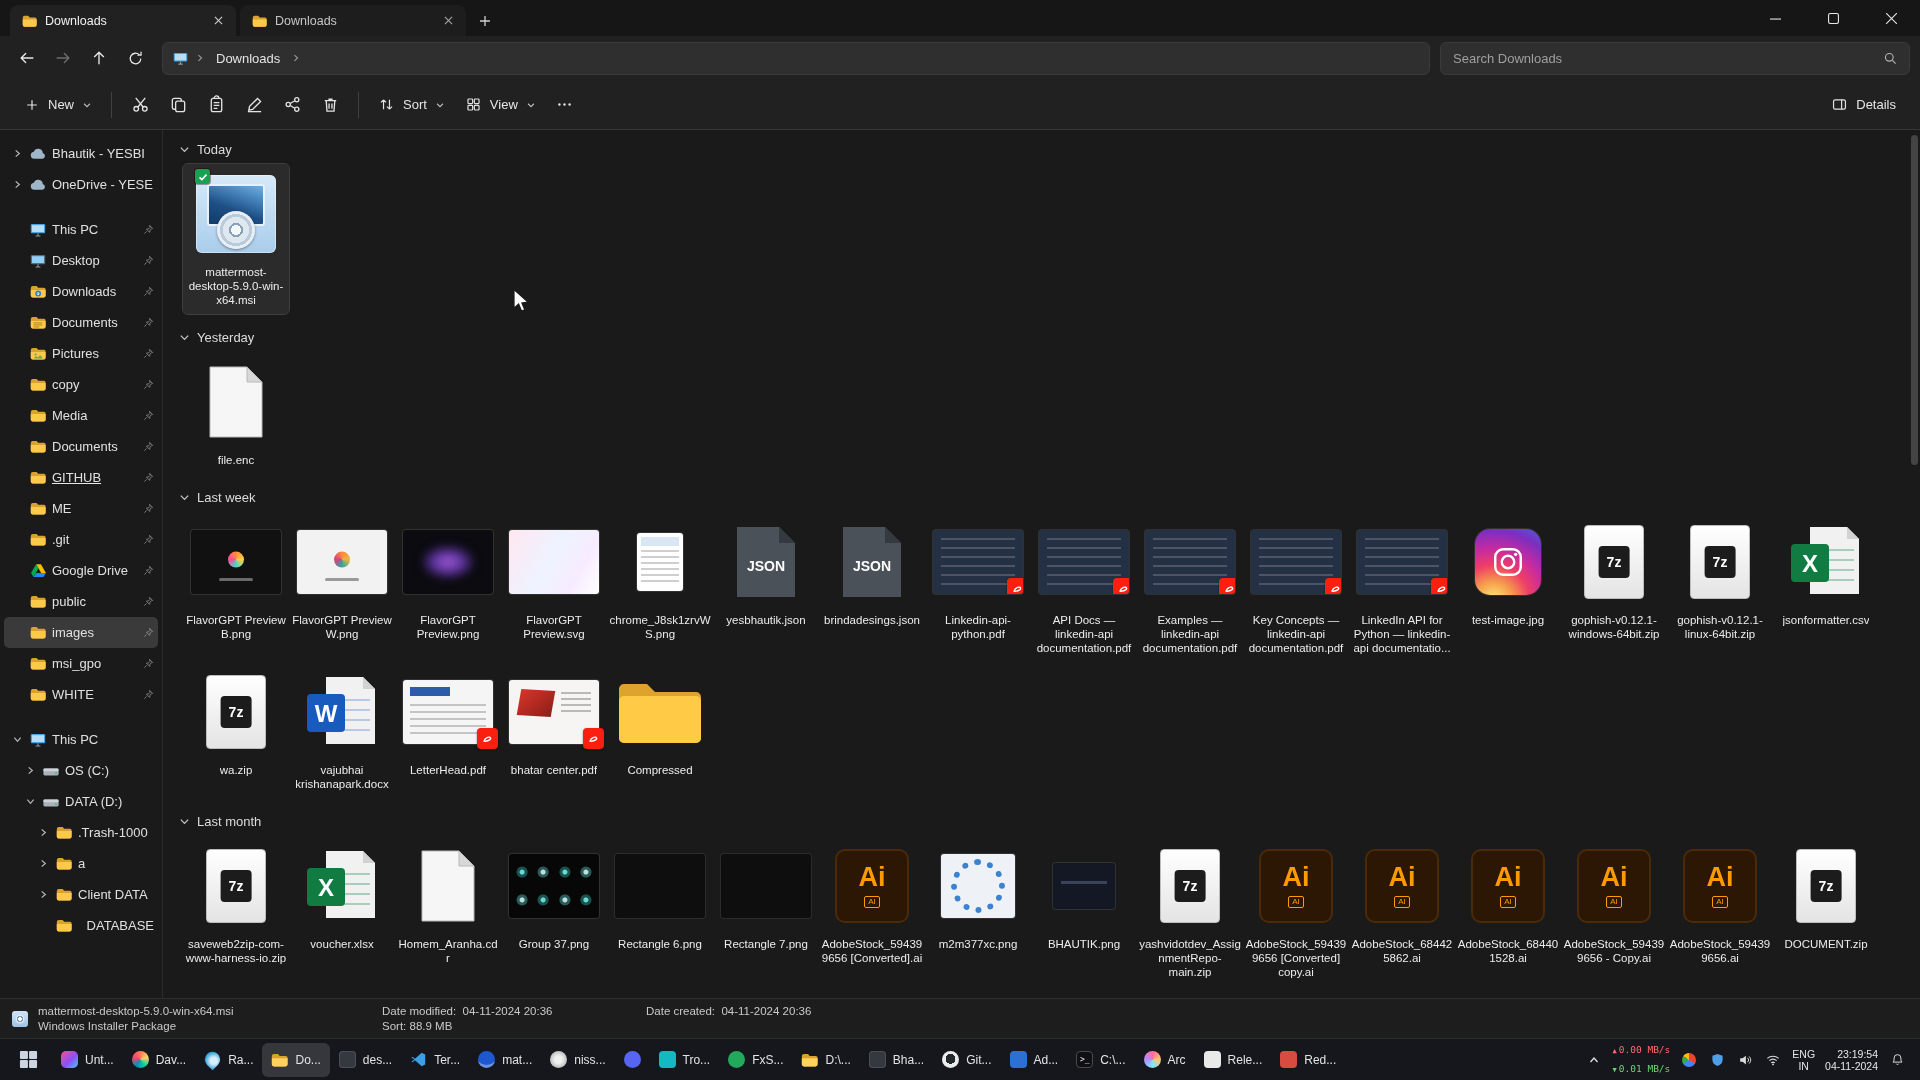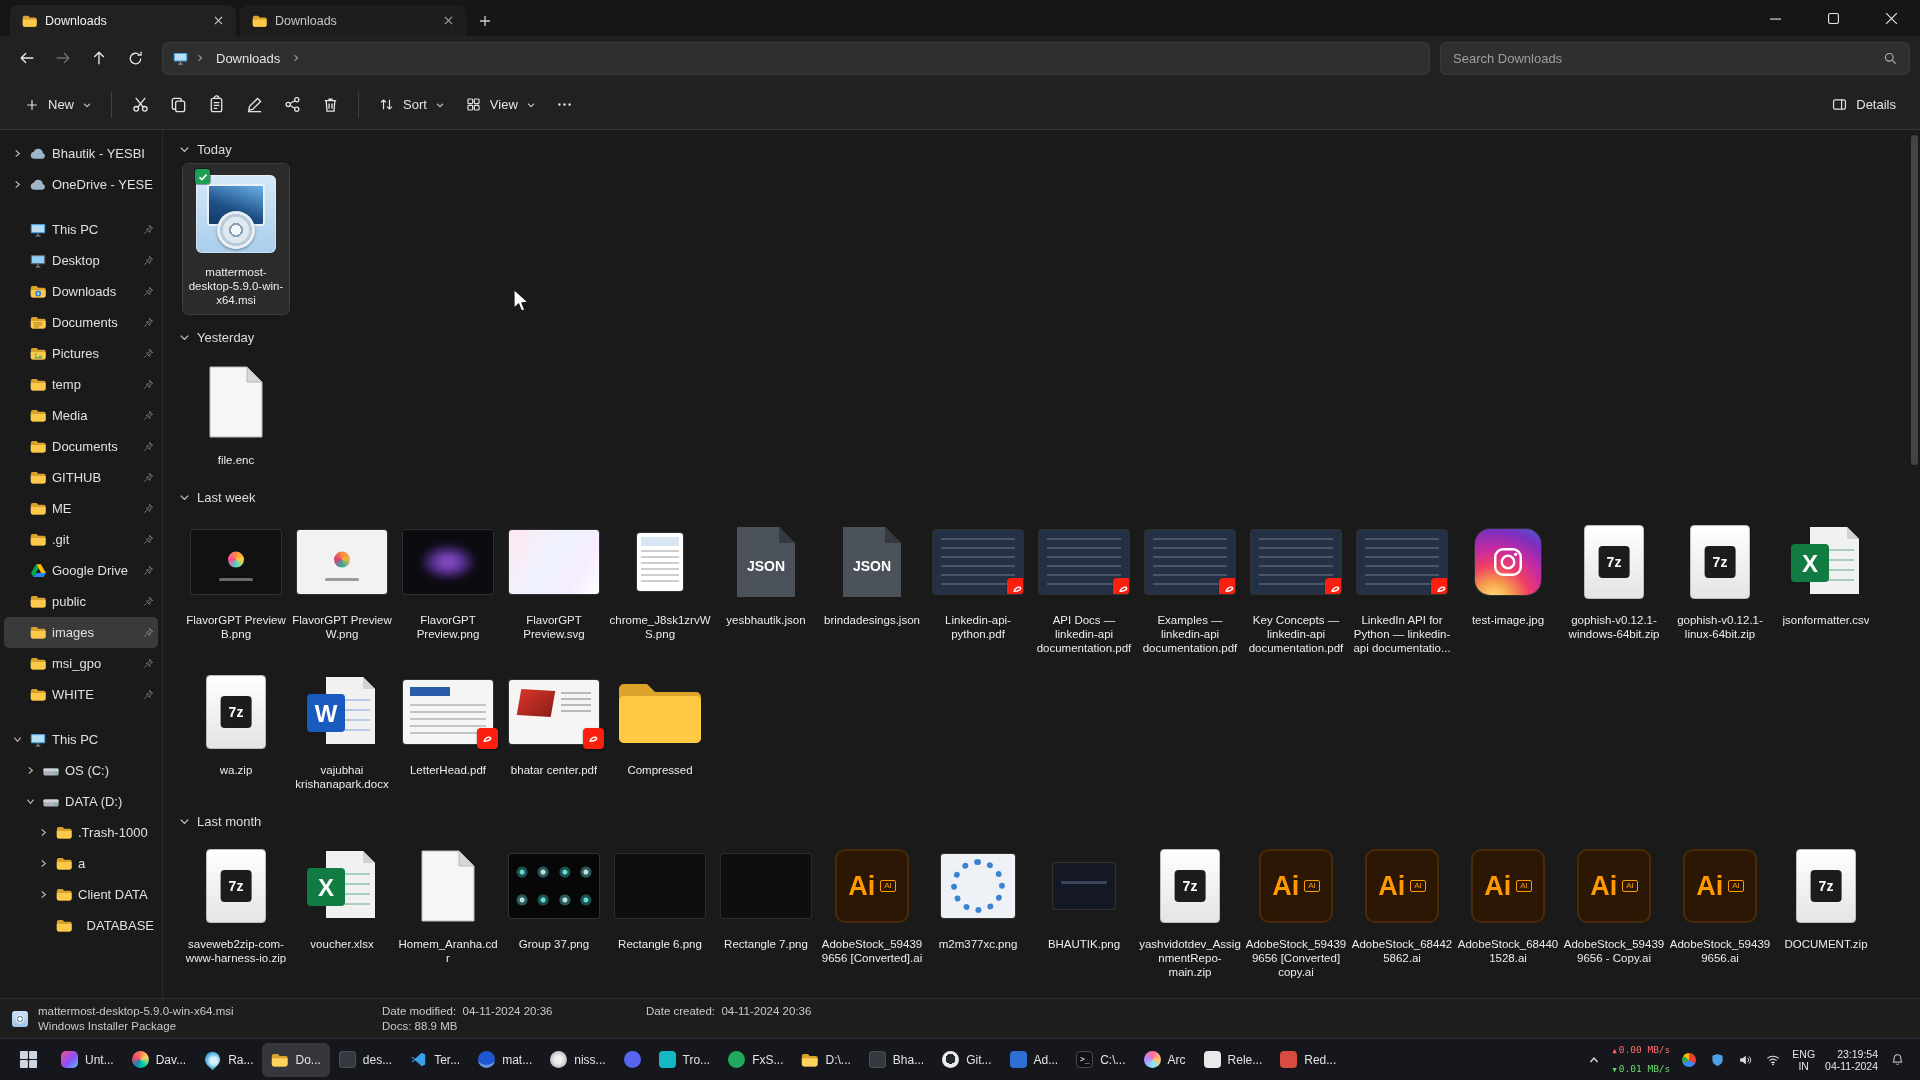--- a/index.html
+++ b/index.html
@@ -62,21 +62,21 @@
 .tile-check{position:absolute;left:10px;top:0;width:15px;height:15px;border-radius:3px;background:var(--check,#1aa053);display:flex;align-items:center;justify-content:center;box-shadow:0 0 0 1px rgba(0,0,0,.35)}
 .v-scroll{position:absolute;right:2px;top:2px;bottom:2px;width:7px}
 .v-thumb{position:absolute;left:0;right:0;top:3px;height:330px;background:#5a5a5a;border-radius:4px;opacity:.65}
 
 
 .fi-msi{width:80px;height:78px;border-radius:6px;background:linear-gradient(180deg,#d6e9f8,#a9cdeb);position:relative;box-shadow:inset 0 0 0 1px rgba(255,255,255,.4)}
 .fi-msi .msi-screen{position:absolute;left:11px;right:11px;top:9px;height:42px;border-radius:3px;background:linear-gradient(200deg,#6ab1e8 0%,#1d4f86 60%,#123a66 100%);border:2px solid #e8f1f8;display:block}
 .fi-msi .msi-disc{position:absolute;left:50%;top:36px;transform:translateX(-50%);width:38px;height:38px;border-radius:50%;display:block;background:radial-gradient(circle,#f4f7fa 0 5px,#8aa2b8 5px 7px,#dfe8ef 7px 13px,#b9cbdb 13px 16px,#e8eef4 16px 19px);box-shadow:0 1px 3px rgba(0,0,0,.4)}
 .fi-zip{width:60px;height:74px;border-radius:4px;background:linear-gradient(180deg,#ffffff,#e4e4e4);border:1px solid #bdbdbd;position:relative}
 .fi-zip span{position:absolute;left:50%;top:50%;transform:translate(-50%,-50%);background:#1c1c1c;color:#fff;font-size:14px;font-weight:bold;padding:9px 8px;border-radius:4px;line-height:1}
-.fi-ai{width:74px;height:74px;background:#2b1703;border:2px solid #4a2a08;border-radius:10px;display:flex;flex-direction:row;align-items:center;justify-content:center;gap:5px}
+.fi-ai{width:74px;height:74px;background:#2b1703;border:2px solid #4a2a08;border-radius:10px;display:flex;flex-direction:column;align-items:center;justify-content:center;gap:5px}
 .ai-big{color:#ff9a00;font-size:27px;font-weight:bold;line-height:1}
 .ai-tag{color:#ff9a00;font-size:8px;line-height:1;border:1px solid #ff9a00;border-radius:2px;padding:1px 3px}
 .thumb{position:relative;width:90px;height:64px;border-radius:3px;box-shadow:0 0 0 1px rgba(255,255,255,.10)}
 .pdf-badge{position:absolute;right:-5px;bottom:-5px;width:21px;height:21px;border-radius:4px;background:#fa1f0f;display:flex;align-items:center;justify-content:center;box-shadow:0 1px 2px rgba(0,0,0,.5);z-index:2}
 .t-pdfdark{background:#243044;overflow:hidden}
 .t-pdfdark::after{content:"";position:absolute;left:8px;right:8px;top:8px;bottom:8px;background:repeating-linear-gradient(180deg,rgba(255,255,255,.18) 0 2px,transparent 2px 9px)}
 .t-letterhead{background:#f5f5f5}
 .t-letterhead::before{content:"";position:absolute;left:7px;top:7px;width:40px;height:9px;background:#2a5caa}
 .t-letterhead::after{content:"";position:absolute;left:7px;right:7px;top:24px;bottom:8px;background:repeating-linear-gradient(180deg,#c4c4c4 0 2px,transparent 2px 7px)}
 .t-pdfred{background:#f7f5f3;overflow:visible}
@@ -458,21 +458,21 @@
               </span>
             </div>
             <div class="sb-item" style="padding-left: 6px;">
               <span class="sb-chev "></span>
               <span class="sb-ic">
                 <svg width="16" height="13" viewBox="0 0 20 16">
                   <path d="M1 3.5A2.5 2.5 0 0 1 3.5 1h4.8l2 2.3h7.2A2 2 0 0 1 19.5 5.3V13a2.5 2.5 0 0 1-2.5 2.5H3.5A2.5 2.5 0 0 1 1 13z" fill="#d9a12e"></path>
                   <path d="M1 6h18.5v7a2.5 2.5 0 0 1-2.5 2.5H3.5A2.5 2.5 0 0 1 1 13z" fill="#fdc94b"></path>
                 </svg>
               </span>
-              <span class="sb-label">temp</span>
+              <span class="sb-label">copy</span>
               <span class="sb-pin">
                 <svg width="11" height="11" viewBox="0 0 16 16" fill="none" stroke="#9b9b9b" stroke-width="1.2">
                   <path d="M9.5 2l4.5 4.5-1.8.5-2 2-.5 3.2L5 7.5l3.2-.5 2-2z"></path>
                   <path d="M5.2 10.8L2 14"></path>
                 </svg>
               </span>
             </div>
             <div class="sb-item" style="padding-left: 6px;">
               <span class="sb-chev "></span>
               <span class="sb-ic">
@@ -498,21 +498,21 @@
                 </svg>
               </span>
               <span class="sb-label">Documents</span>
               <span class="sb-pin">
                 <svg width="11" height="11" viewBox="0 0 16 16" fill="none" stroke="#9b9b9b" stroke-width="1.2">
                   <path d="M9.5 2l4.5 4.5-1.8.5-2 2-.5 3.2L5 7.5l3.2-.5 2-2z"></path>
                   <path d="M5.2 10.8L2 14"></path>
                 </svg>
               </span>
             </div>
-            <div class="sb-item" style="padding-left: 6px;">
+            <div class="sb-item" style="padding-left: 6px; text-decoration: underline;">
               <span class="sb-chev "></span>
               <span class="sb-ic">
                 <svg width="16" height="13" viewBox="0 0 20 16">
                   <path d="M1 3.5A2.5 2.5 0 0 1 3.5 1h4.8l2 2.3h7.2A2 2 0 0 1 19.5 5.3V13a2.5 2.5 0 0 1-2.5 2.5H3.5A2.5 2.5 0 0 1 1 13z" fill="#d9a12e"></path>
                   <path d="M1 6h18.5v7a2.5 2.5 0 0 1-2.5 2.5H3.5A2.5 2.5 0 0 1 1 13z" fill="#fdc94b"></path>
                 </svg>
               </span>
               <span class="sb-label">GITHUB</span>
               <span class="sb-pin">
                 <svg width="11" height="11" viewBox="0 0 16 16" fill="none" stroke="#9b9b9b" stroke-width="1.2">
@@ -1145,21 +1145,21 @@
         </div>
     </div>
 
     <div class="statusbar">
       <span class="mini-msi"></span>
       <div class="st-grid">
         <span>mattermost-desktop-5.9.0-win-x64.msi</span>
         <span><span>Date modified:</span>&nbsp;&nbsp;<span>04-11-2024 20:36</span></span>
         <span><span>Date created:</span>&nbsp;&nbsp;<span>04-11-2024 20:36</span></span>
         <span>Windows Installer Package</span>
-        <span><span>Docs:</span>&nbsp;<span>88.9 MB</span></span>
+        <span><span>Sort:</span>&nbsp;<span>88.9 MB</span></span>
         <span></span>
       </div>
     </div>
   </div>
 
   <div class="taskbar">
     <div class="tb-start">
       <svg width="19" height="19" viewBox="0 0 20 20">
           <rect x="1" y="1" width="8.4" height="8.4" rx="1" fill="#cdd6e0"></rect>
           <rect x="10.6" y="1" width="8.4" height="8.4" rx="1" fill="#cdd6e0"></rect>

